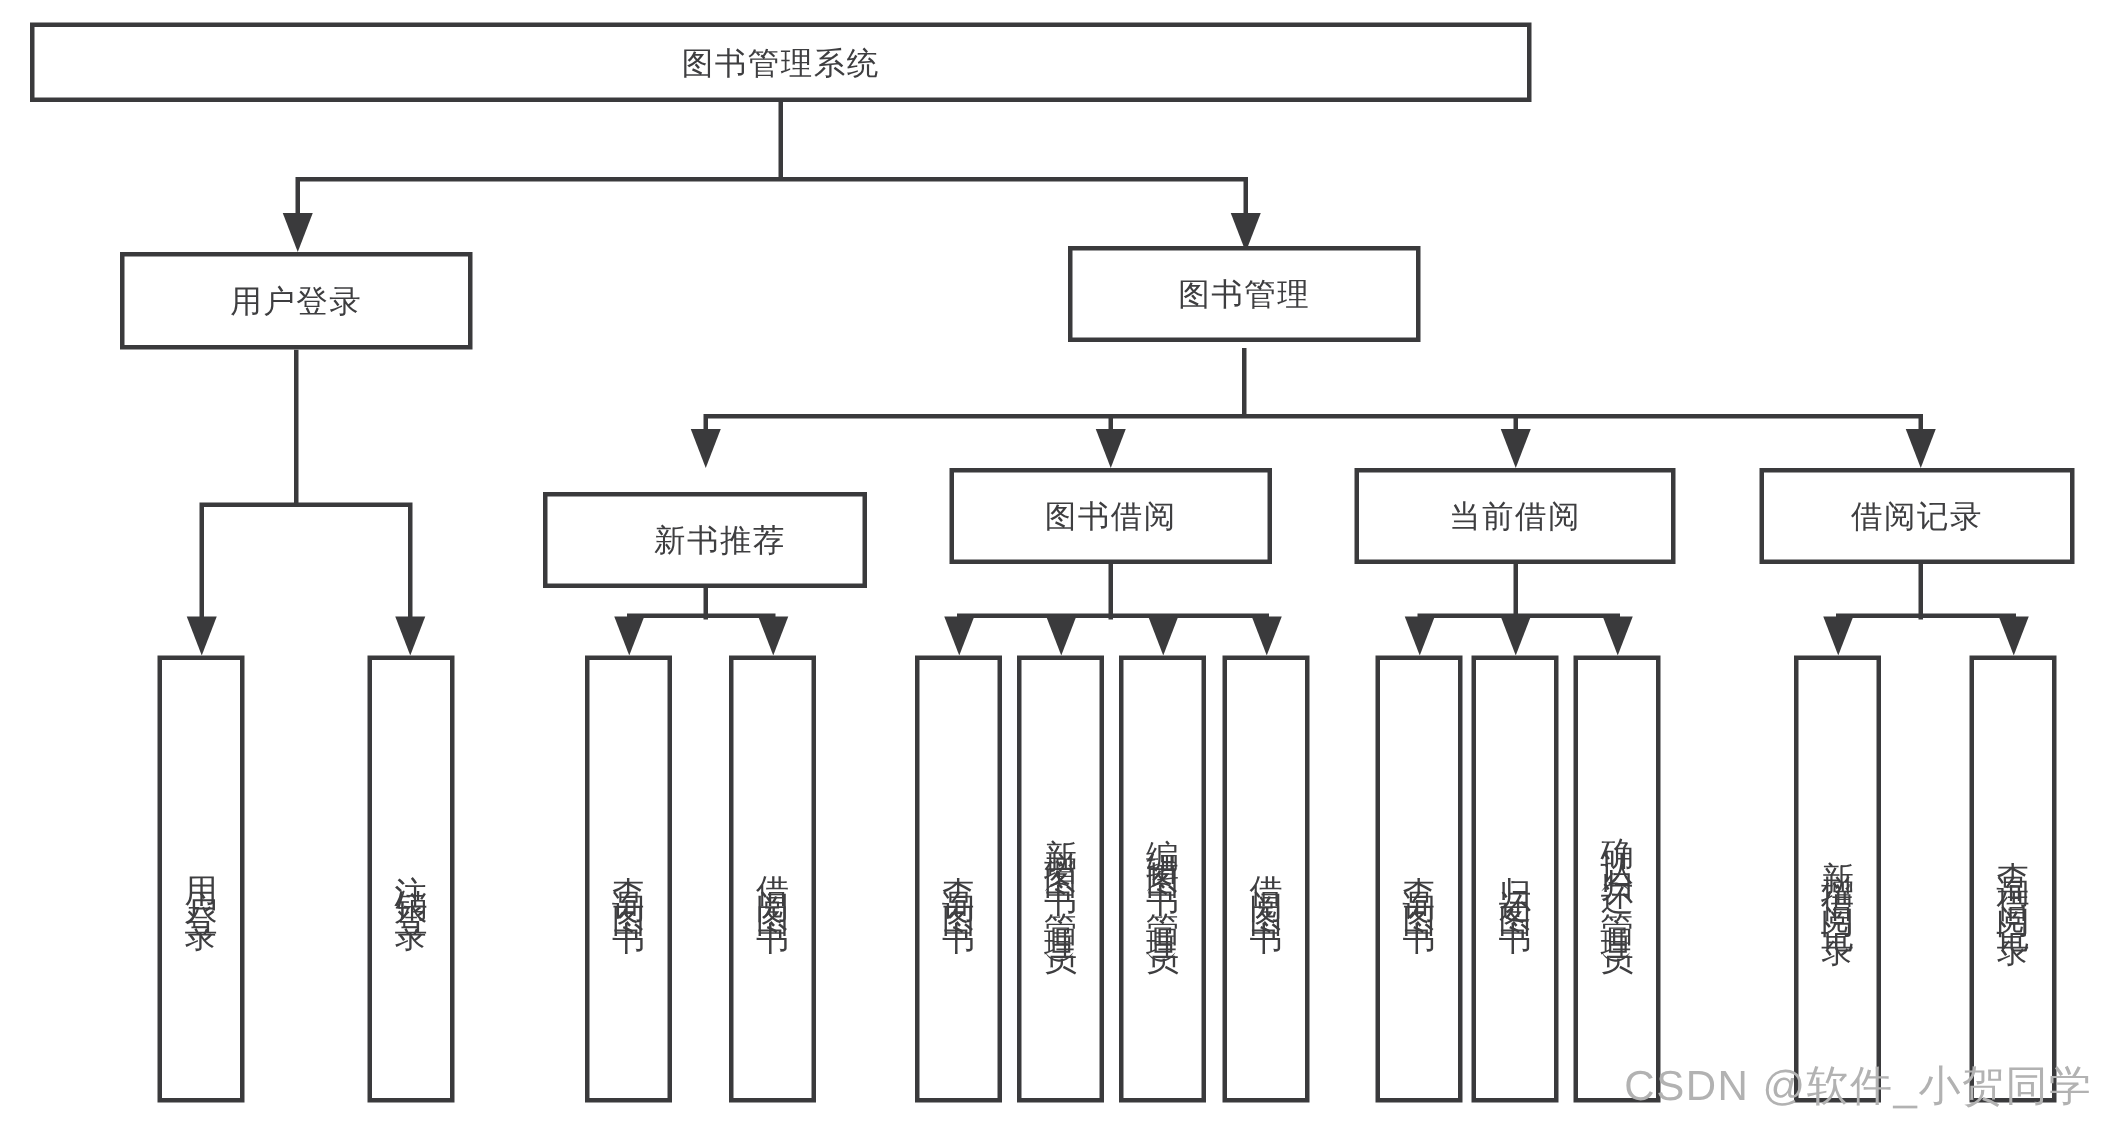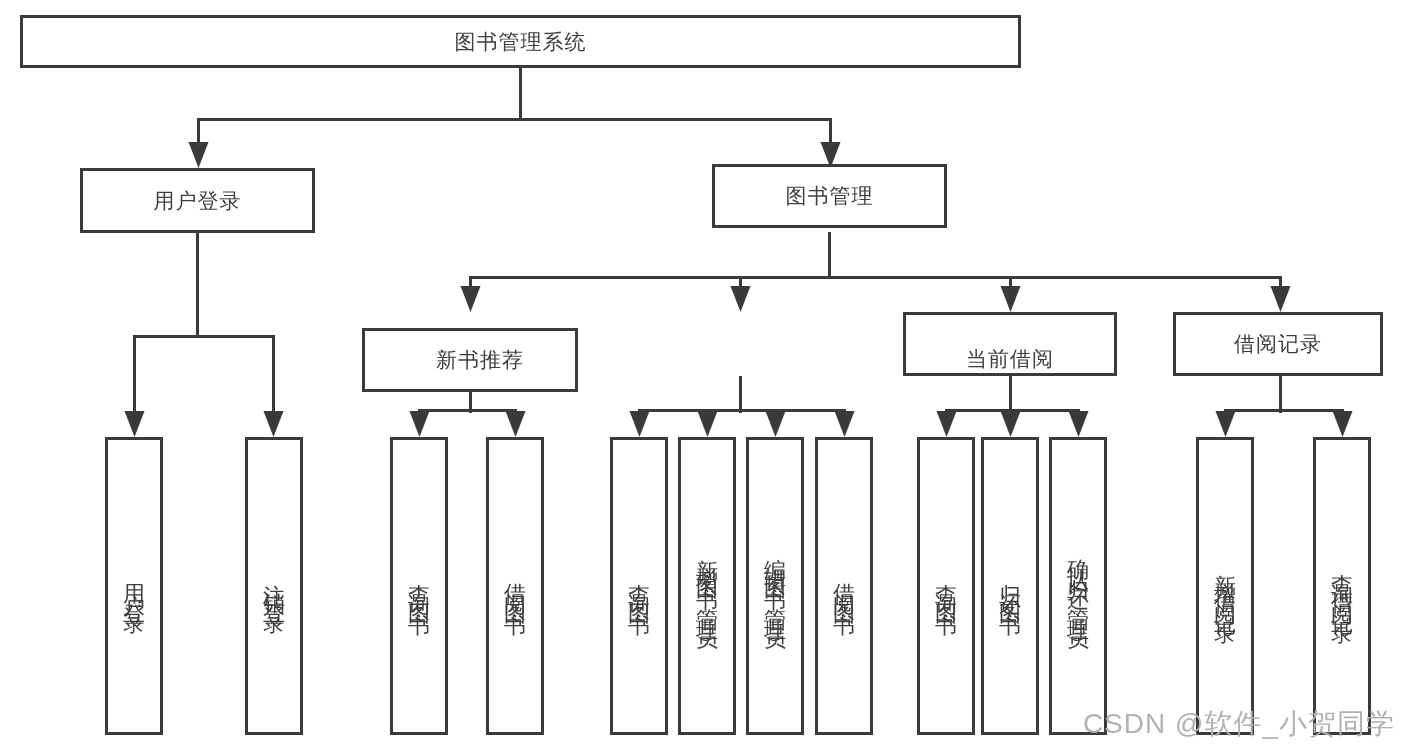--- a/index.html
+++ b/index.html
@@ -38,21 +38,21 @@
     white-space:nowrap;
   }
   
   .n-root{left:20px;top:15px;width:1001px;height:53px;}
   
   .n-l2-0{left:80px;top:168px;width:235px;height:65px;}
   .n-l2-1{left:712px;top:164px;width:235px;height:64px;}
   
   .n-l3-0{left:362px;top:328px;width:216px;height:64px;padding-left:20px;}
   .n-l3-1{left:633px;top:312px;width:215px;height:64px;}
-  .n-l3-2{left:903px;top:312px;width:214px;height:64px;align-items:flex-end;}
+  .n-l3-2{left:903px;top:312px;width:214px;height:64px;}
   .n-l3-3{left:1173px;top:312px;width:210px;height:64px;}
   
   .leaf{top:437px;width:58px;height:298px;}
   .n-leaf-0{left:105px;}
   .n-leaf-1{left:245px;}
   .n-leaf-2{left:390px;}
   .n-leaf-3{left:486px;}
   .n-leaf-4{left:610px;}
   .n-leaf-5{left:678px;}
   .n-leaf-6{left:746px;}
@@ -123,20 +123,23 @@
   <div class="box hbox n-l2-0">
     <span>用户登录</span>
   </div>
   <div class="box hbox n-l2-1">
     <span>图书管理</span>
   </div>
 
   <div class="box hbox n-l3-0">
     <span>新书推荐</span>
   </div>
+  <div class="box hbox n-l3-1">
+    <span>图书借阅</span>
+  </div>
   <div class="box hbox n-l3-2">
     <span>当前借阅</span>
   </div>
   <div class="box hbox n-l3-3">
     <span>借阅记录</span>
   </div>
 
   <div class="box vbox leaf n-leaf-0">
     <span class="vlabel">用户登录</span>
   </div>

